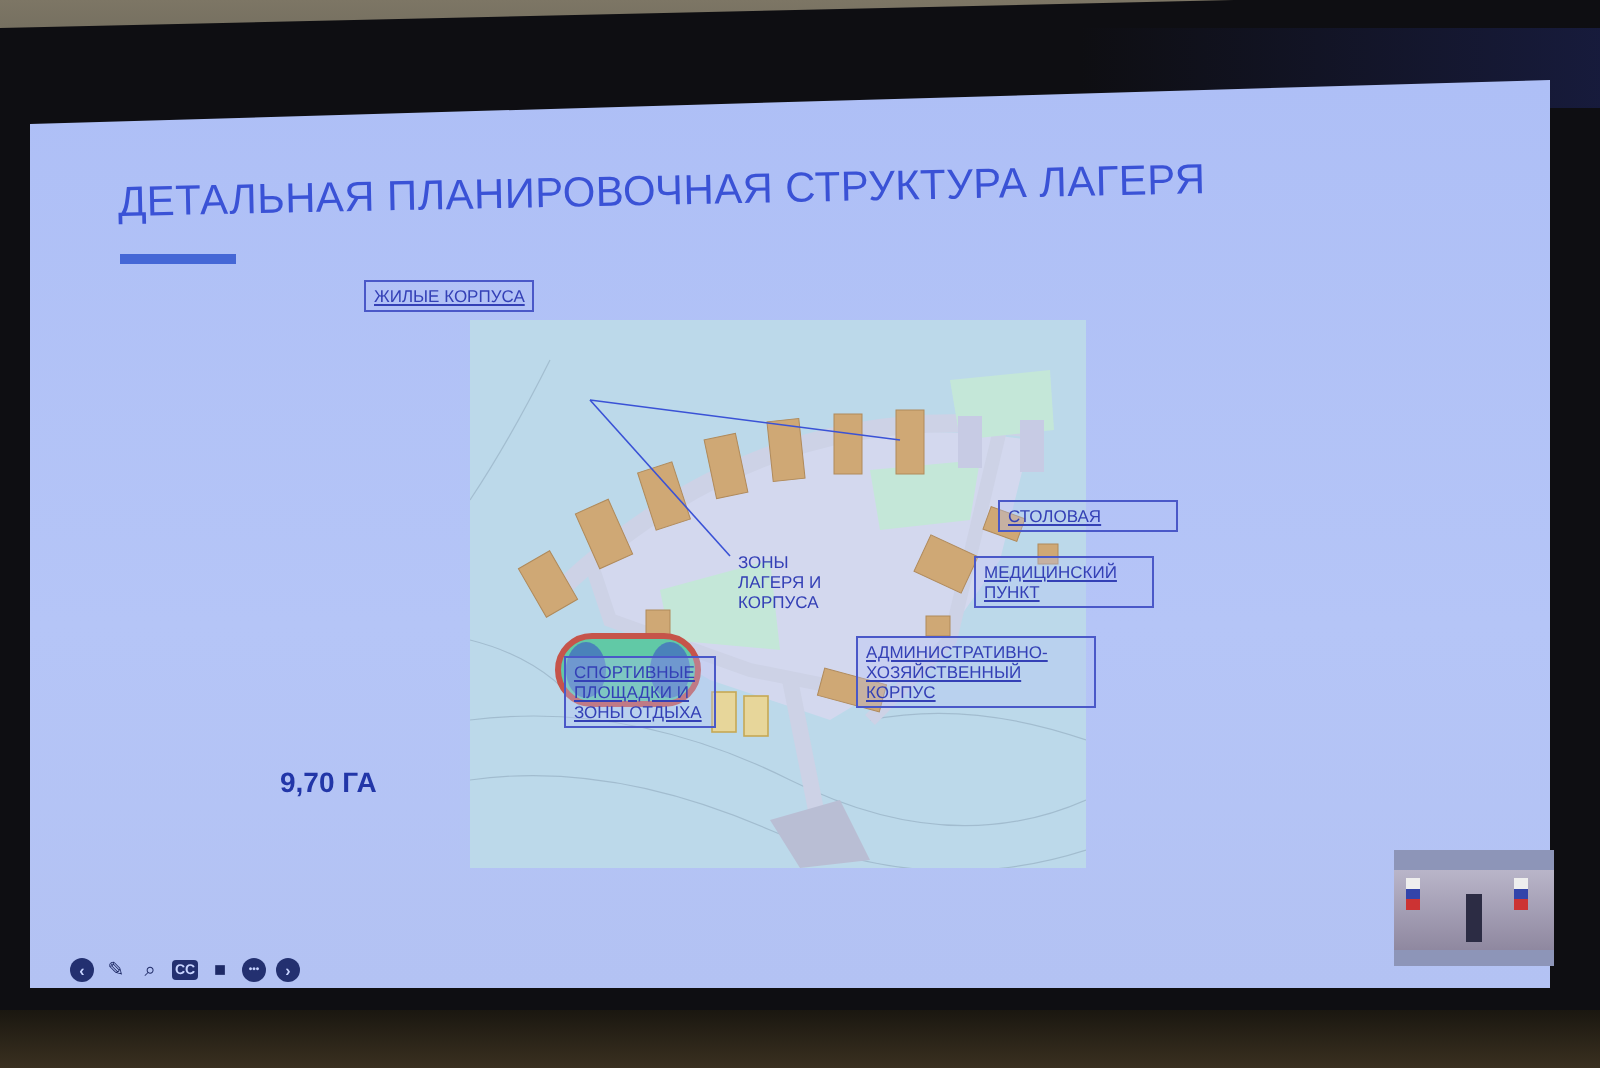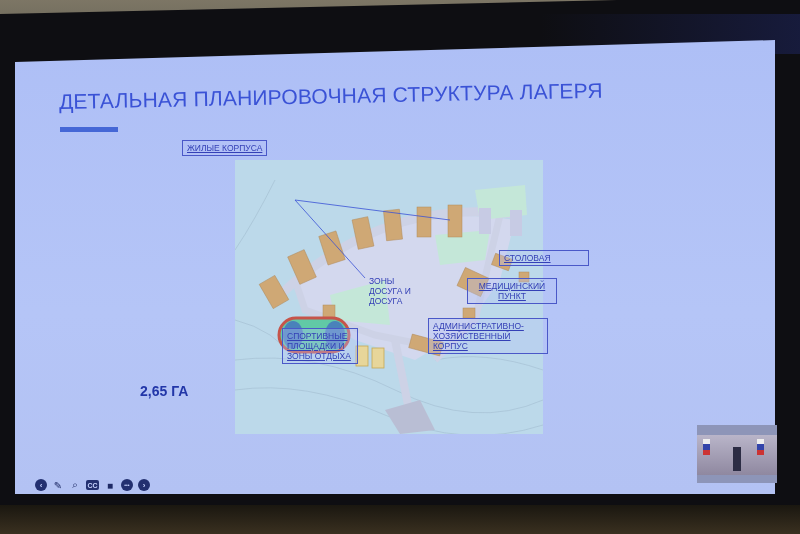--- a/index.html
+++ b/index.html
@@ -27,21 +27,21 @@
 <body>
 
 <div class="wall"></div>
 <div class="bezel"></div>
 <div class="bezel-glow"></div>
 <div class="floor"></div>
 
 <div class="screen">
   <div class="title">ДЕТАЛЬНАЯ ПЛАНИРОВОЧНАЯ СТРУКТУРА ЛАГЕРЯ</div>
   <div class="title-underline"></div>
-  <div class="area">2,65 ГА</div>
+  <div class="area">9,70 ГА</div>
 
   <div class="map">
     <svg width="308" height="274" viewBox="0 0 308 274">
       <rect x="0" y="0" width="308" height="274" fill="#bcd9ea"></rect>
 
       <g stroke="#9cb6c9" stroke-width="0.6" fill="none" opacity="0.8">
         <path d="M0 200 Q80 190 160 230 T308 240"></path>
         <path d="M0 230 Q70 220 150 255 T308 265"></path>
         <path d="M0 160 Q40 170 60 200"></path>
         <path d="M200 200 Q250 190 308 210"></path>
@@ -88,31 +88,31 @@
       <ellipse cx="100" cy="175" rx="10" ry="14" fill="#3a54c8" opacity="0.6"></ellipse>
 
       <rect x="121" y="186" width="12" height="20" fill="#e7d69a" stroke="#c6a854" stroke-width="0.8"></rect>
       <rect x="137" y="188" width="12" height="20" fill="#e7d69a" stroke="#c6a854" stroke-width="0.8"></rect>
 
       <path d="M60 40 L130 118" stroke="#3a52d6" stroke-width="0.8"></path>
       <path d="M60 40 L215 60" stroke="#3a52d6" stroke-width="0.8"></path>
     </svg>
     <div style="position:absolute;left:134px;top:116px;color:#3440b6;font-size:8.5px;line-height:10px;">
       <div>ЗОНЫ</div>
-      <div>ДОСУГА И</div>
-      <div>ДОСУГА</div>
+      <div>ЛАГЕРЯ И</div>
+      <div>КОРПУСА</div>
     </div>
   </div>
 
   <div class="label" style="left:167px;top:100px;">ЖИЛЫЕ КОРПУСА</div>
 
 
   <div class="label" style="left:484px;top:210px;width:80px;">СТОЛОВАЯ</div>
 
-  <div class="label" style="left:452px;top:238px;width:80px;text-align:center;">
+  <div class="label" style="left:472px;top:238px;width:80px;">
     <div>МЕДИЦИНСКИЙ</div>
     <div>ПУНКТ</div>
   </div>
 
   <div class="label" style="left:267px;top:288px;width:66px;">
     <div>СПОРТИВНЫЕ</div>
     <div>ПЛОЩАДКИ И</div>
     <div>ЗОНЫ ОТДЫХА</div>
   </div>
 

